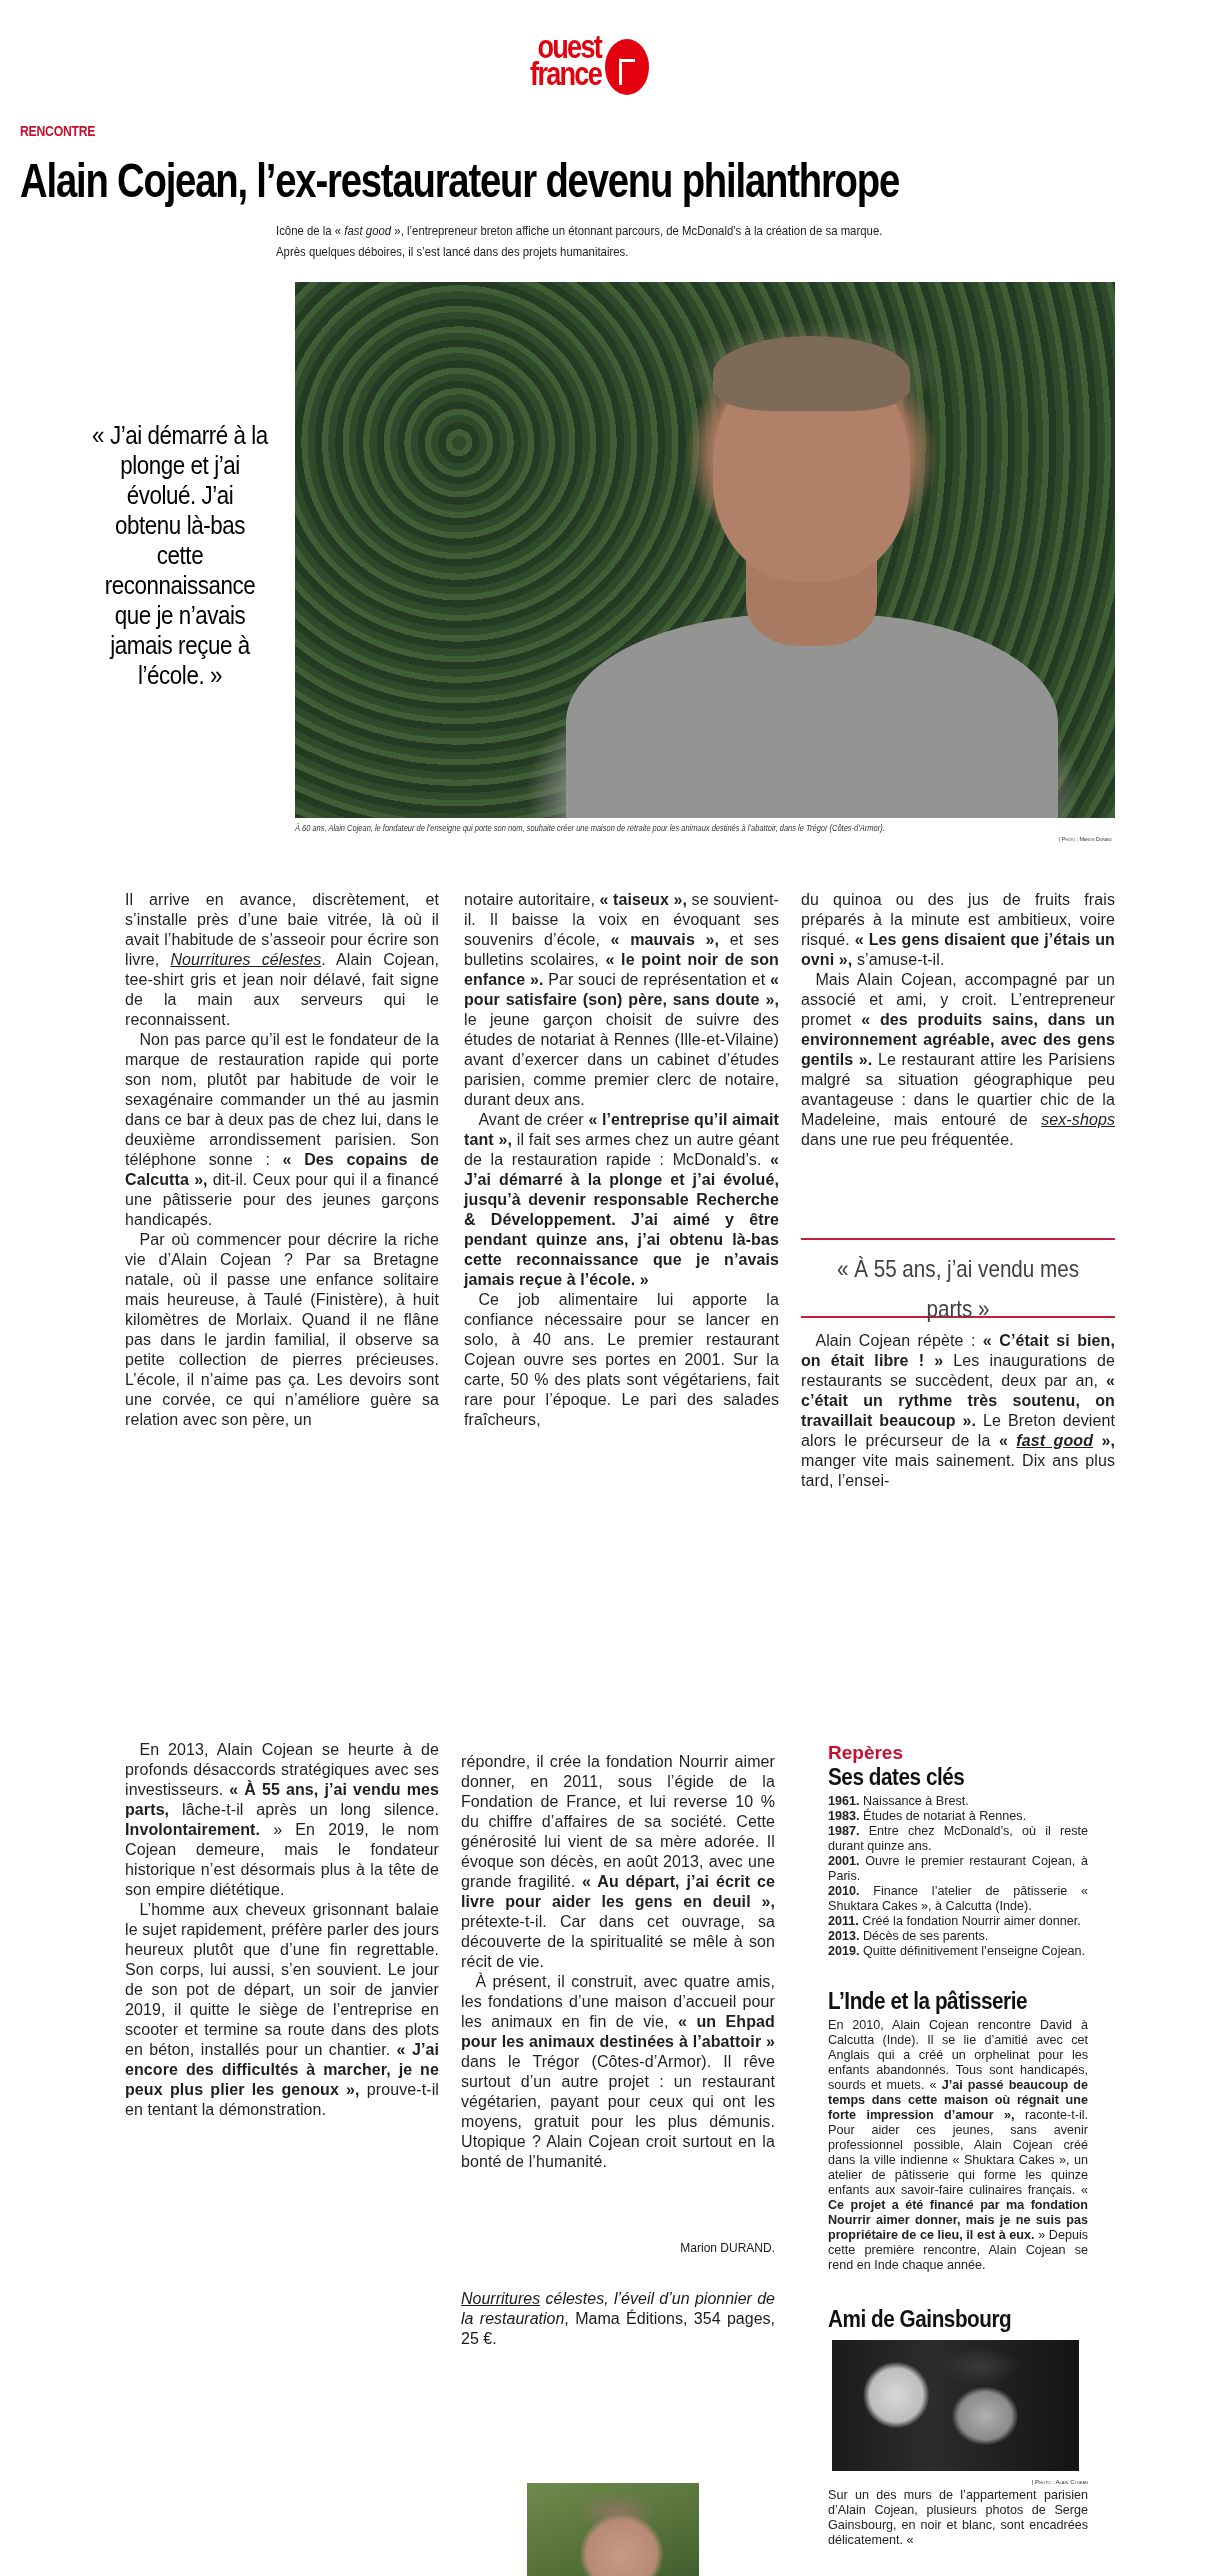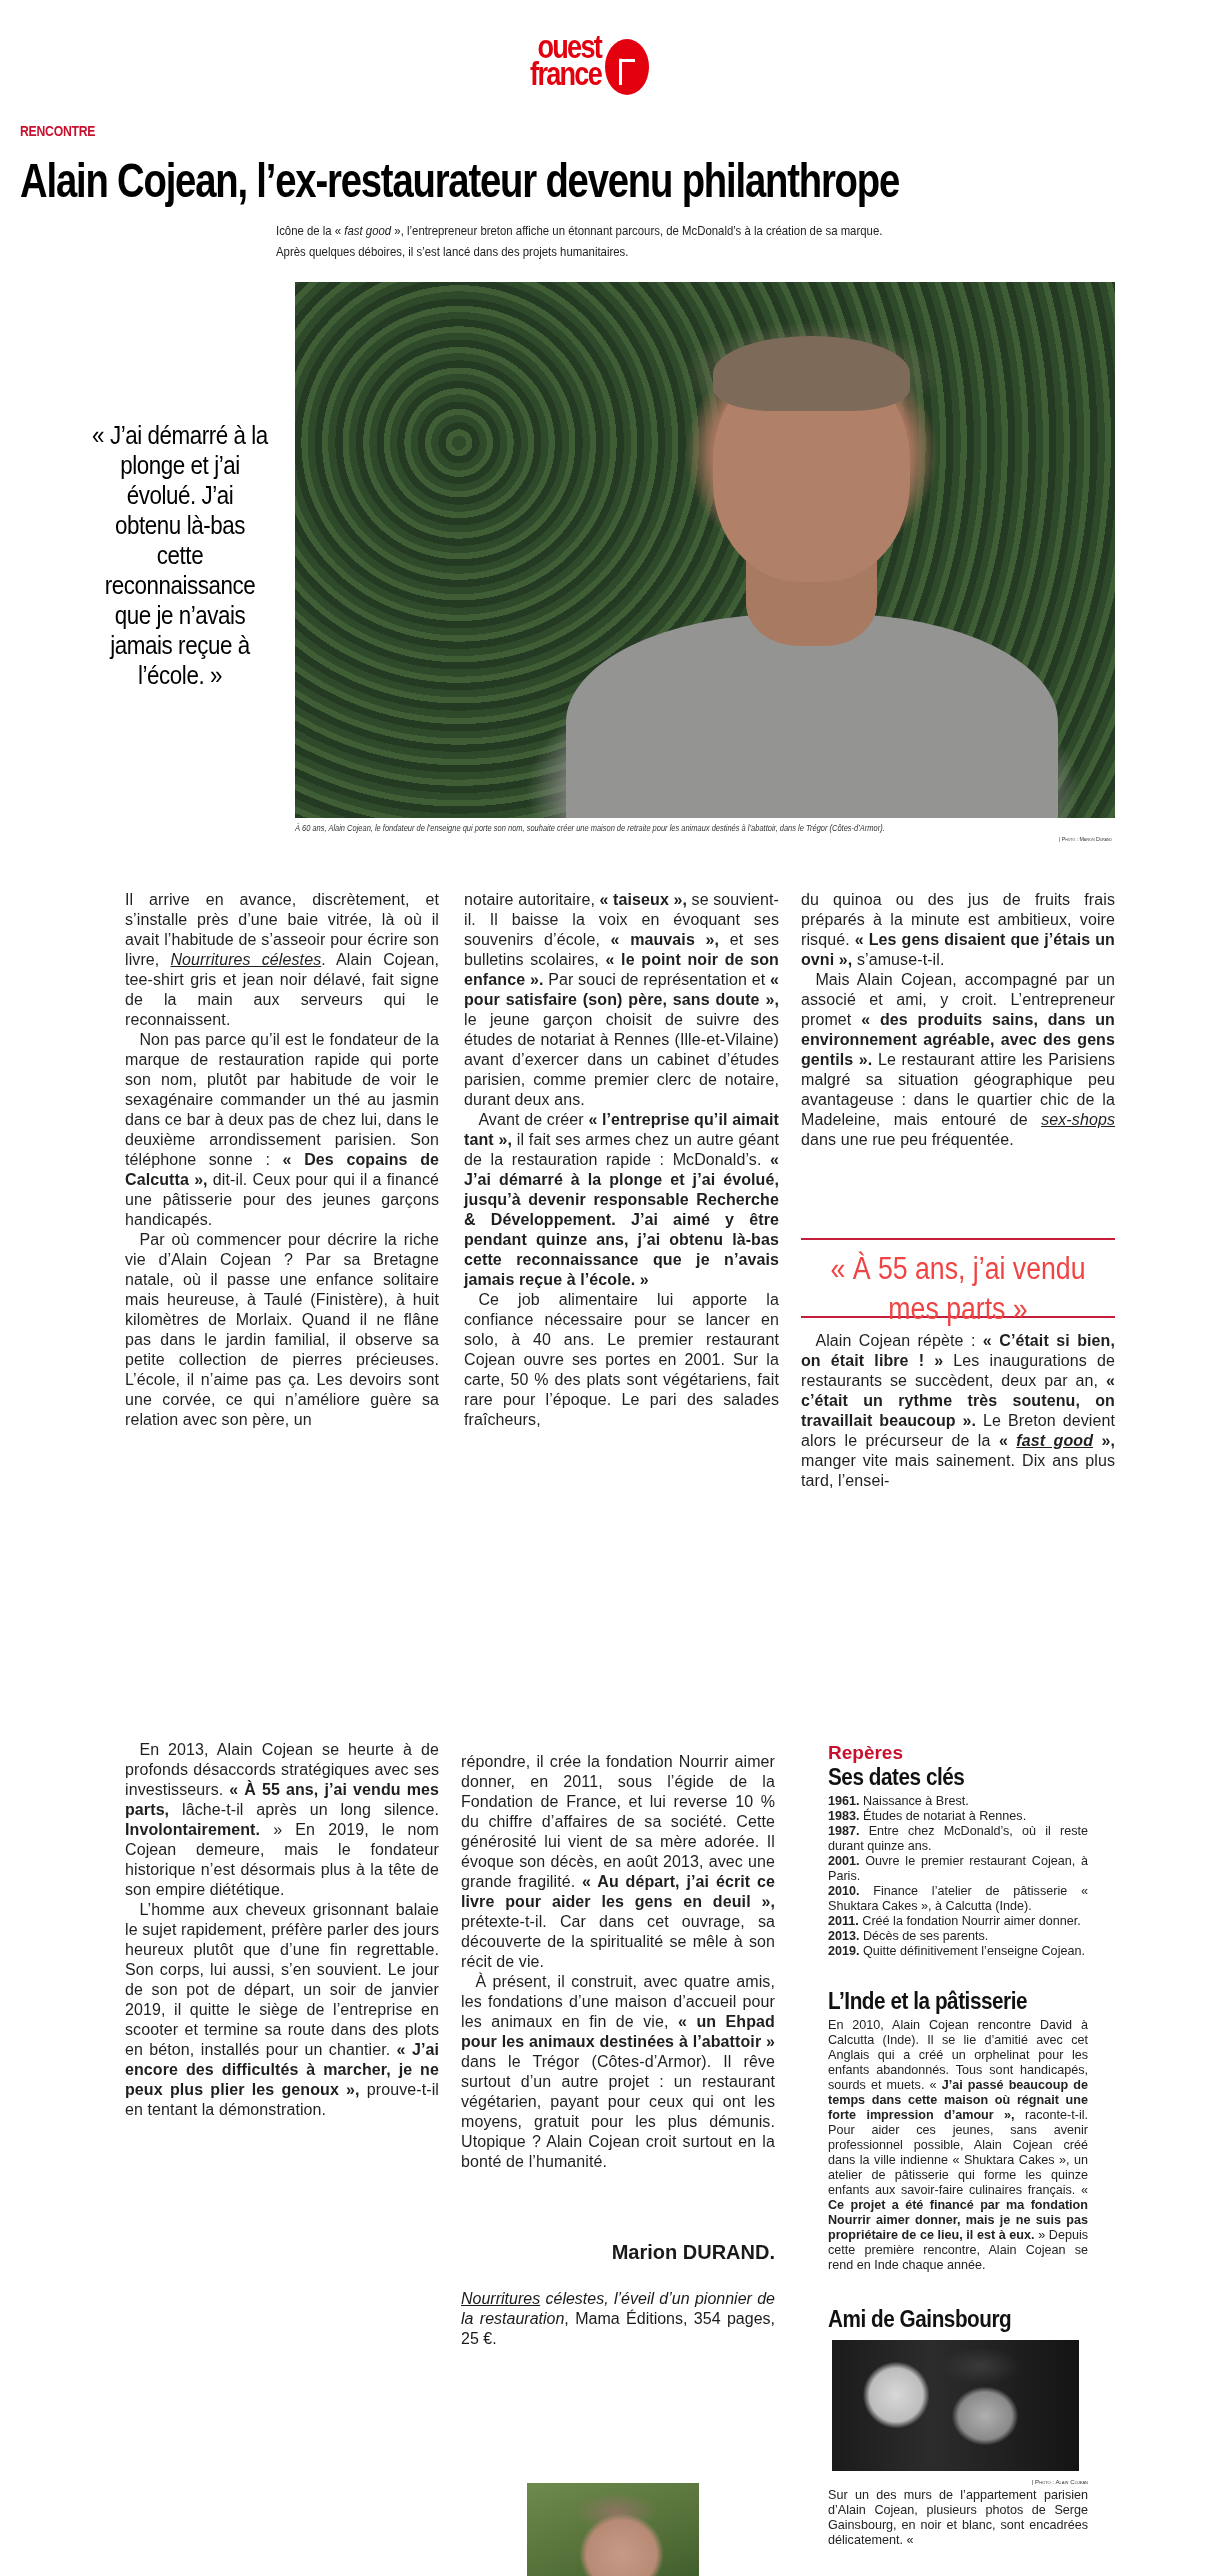--- a/index.html
+++ b/index.html
@@ -34,23 +34,23 @@
   .col{font-size:16px;line-height:20px;text-align:justify;color:#1f1f1f;letter-spacing:0.1px;}
   .col p{margin:0;text-indent:14.4px;}
   .col p.noind{text-indent:0;}
   .col b{font-weight:bold;}
   .col i{font-style:italic;text-decoration:underline;}
   .c1{left:125px;top:890px;width:314px;}
   .c2{left:464px;top:890px;width:315px;}
   .c3{left:801px;top:890px;width:314px;}
   .c4{left:125px;top:1740px;width:314px;}
   .c5{left:461px;top:1740px;width:314px;margin-top:12px;}
-  .pullquote{left:801px;top:1238px;width:314px;height:67px;border-top:2.6px solid #c41e3a;border-bottom:2.6px solid #c41e3a;text-align:center;padding-top:9.3px;font-size:31px;line-height:40px;color:#ef4444;}
+  .pullquote{left:801px;top:1238px;width:314px;height:67px;border-top:2.6px solid #c41e3a;border-bottom:2.6px solid #c41e3a;text-align:center;padding-top:9.3px;font-size:24px;line-height:40px;color:#404040;}
   .pullquote div{transform:scaleX(0.86);}
-  .signature{left:461px;top:2241px;width:314px;text-align:right;font-size:20px;font-weight:bold;}
+  .signature{left:461px;top:2241px;width:314px;text-align:right;font-size:12px;font-weight:normal;}
   .bookref{left:461px;top:2289px;width:314px;font-size:16px;line-height:20px;text-align:justify;}
   .bookref .u{text-decoration:underline;font-style:italic;}
   .bookref i{font-style:italic;}
   
   .book{left:527px;top:2483px;width:172px;height:238px;overflow:hidden;background:
       radial-gradient(ellipse 34% 24% at 55% 30%, #c79a85 0%, #b78a75 60%, rgba(0,0,0,0) 72%),
       radial-gradient(ellipse 30% 10% at 52% 12%, #8c7462 0%, rgba(0,0,0,0) 80%),
       linear-gradient(160deg,#6f8a4d 0%,#4e6a34 40%,#3c5a2c 55%,#1a2238 56%,#131a30 100%);}
   
   .sidebar{left:828px;top:1741px;width:260px;}

